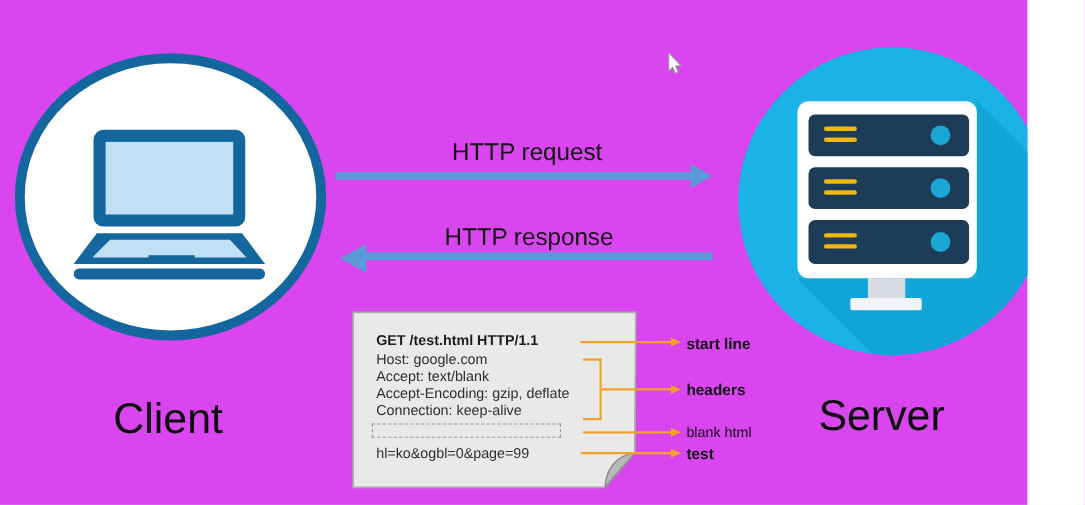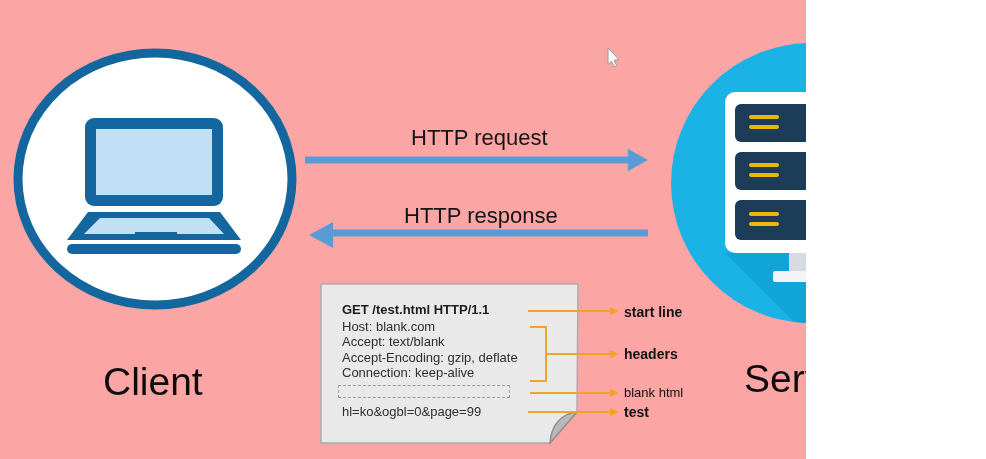--- a/index.html
+++ b/index.html
@@ -3,21 +3,21 @@
 <meta charset="utf-8">
 <style>
   :root{
     --client-blue:#14679E; --client-light:#C1E0F5;
     --server-circle:#1BB3E6; --server-shadow:#10A5D6;
     --server-navy:#1D3C58; --server-yellow:#EFB70C; --server-dot:#1BA7D4;
     --arrow-blue:#5B9BD5; --orange:#F3A229; --paper-bg:#E9E9E9; --text:#1E1E1E;
   }
   html,body{margin:0;padding:0;background:#fff;}
   #stage{
-    position:relative;width:806px;height:459px;overflow:hidden;background:#fca5a5;
+    position:relative;width:934px;height:459px;overflow:hidden;background:#d946ef;
     font-family:"Liberation Sans","DejaVu Sans",sans-serif;color:var(--text);
   }
   #gfx{position:absolute;left:0;top:0;}
   .txt{position:absolute;line-height:1.15;white-space:nowrap;}
   .arrow-lbl{font-size:22px;color:#141414;}
   .big-lbl{font-size:39px;color:#0d0d0d;}
   .note-line{position:absolute;left:342px;font-size:13px;color:#2e2e2e;line-height:1;white-space:nowrap;}
   .note-line.bold{font-weight:bold;color:#1c1c1c;}
   .dashed-box{position:absolute;left:338px;top:385px;width:172px;height:13px;
     border:1.5px dashed #9a9a9a;box-sizing:border-box;background:transparent;}
@@ -100,21 +100,21 @@
     <path d="M608,48 L608,64.5 L611.6,61.3 L614,66.8 L616.6,65.6 L614.2,60.2 L619,59.6 Z" fill="#FBFBFB" stroke="#9A9A9A" stroke-width="1"></path>
   </svg>
 
   <div class="txt arrow-lbl" style="left:411px;top:125px">HTTP request</div>
   <div class="txt big-lbl" style="left:103px;top:360px">Client</div>
 
   <div class="txt arrow-lbl" style="left:404px;top:203px">HTTP response</div>
   <div class="txt big-lbl" style="left:744px;top:357px">Server</div>
 
   <div class="note-line bold" style="top:303px">GET /test.html HTTP/1.1</div>
-  <div class="note-line" style="top:320px">Host: blank.com</div>
+  <div class="note-line" style="top:320px">Host: google.com</div>
   <div class="note-line" style="top:335px">Accept: text/blank</div>
   <div class="note-line" style="top:351px">Accept-Encoding: gzip, deflate</div>
   <div class="note-line" style="top:366px">Connection: keep-alive</div>
   <div class="dashed-box"></div>
   <div class="note-line" style="top:405px">hl=ko&amp;ogbl=0&amp;page=99</div>
 
   <div class="anno bold" style="top:305px">start line</div>
   <div class="anno bold" style="top:347px">headers</div>
   <div class="anno" style="top:386px">blank html</div>
   <div class="anno bold" style="top:405px">test</div>

